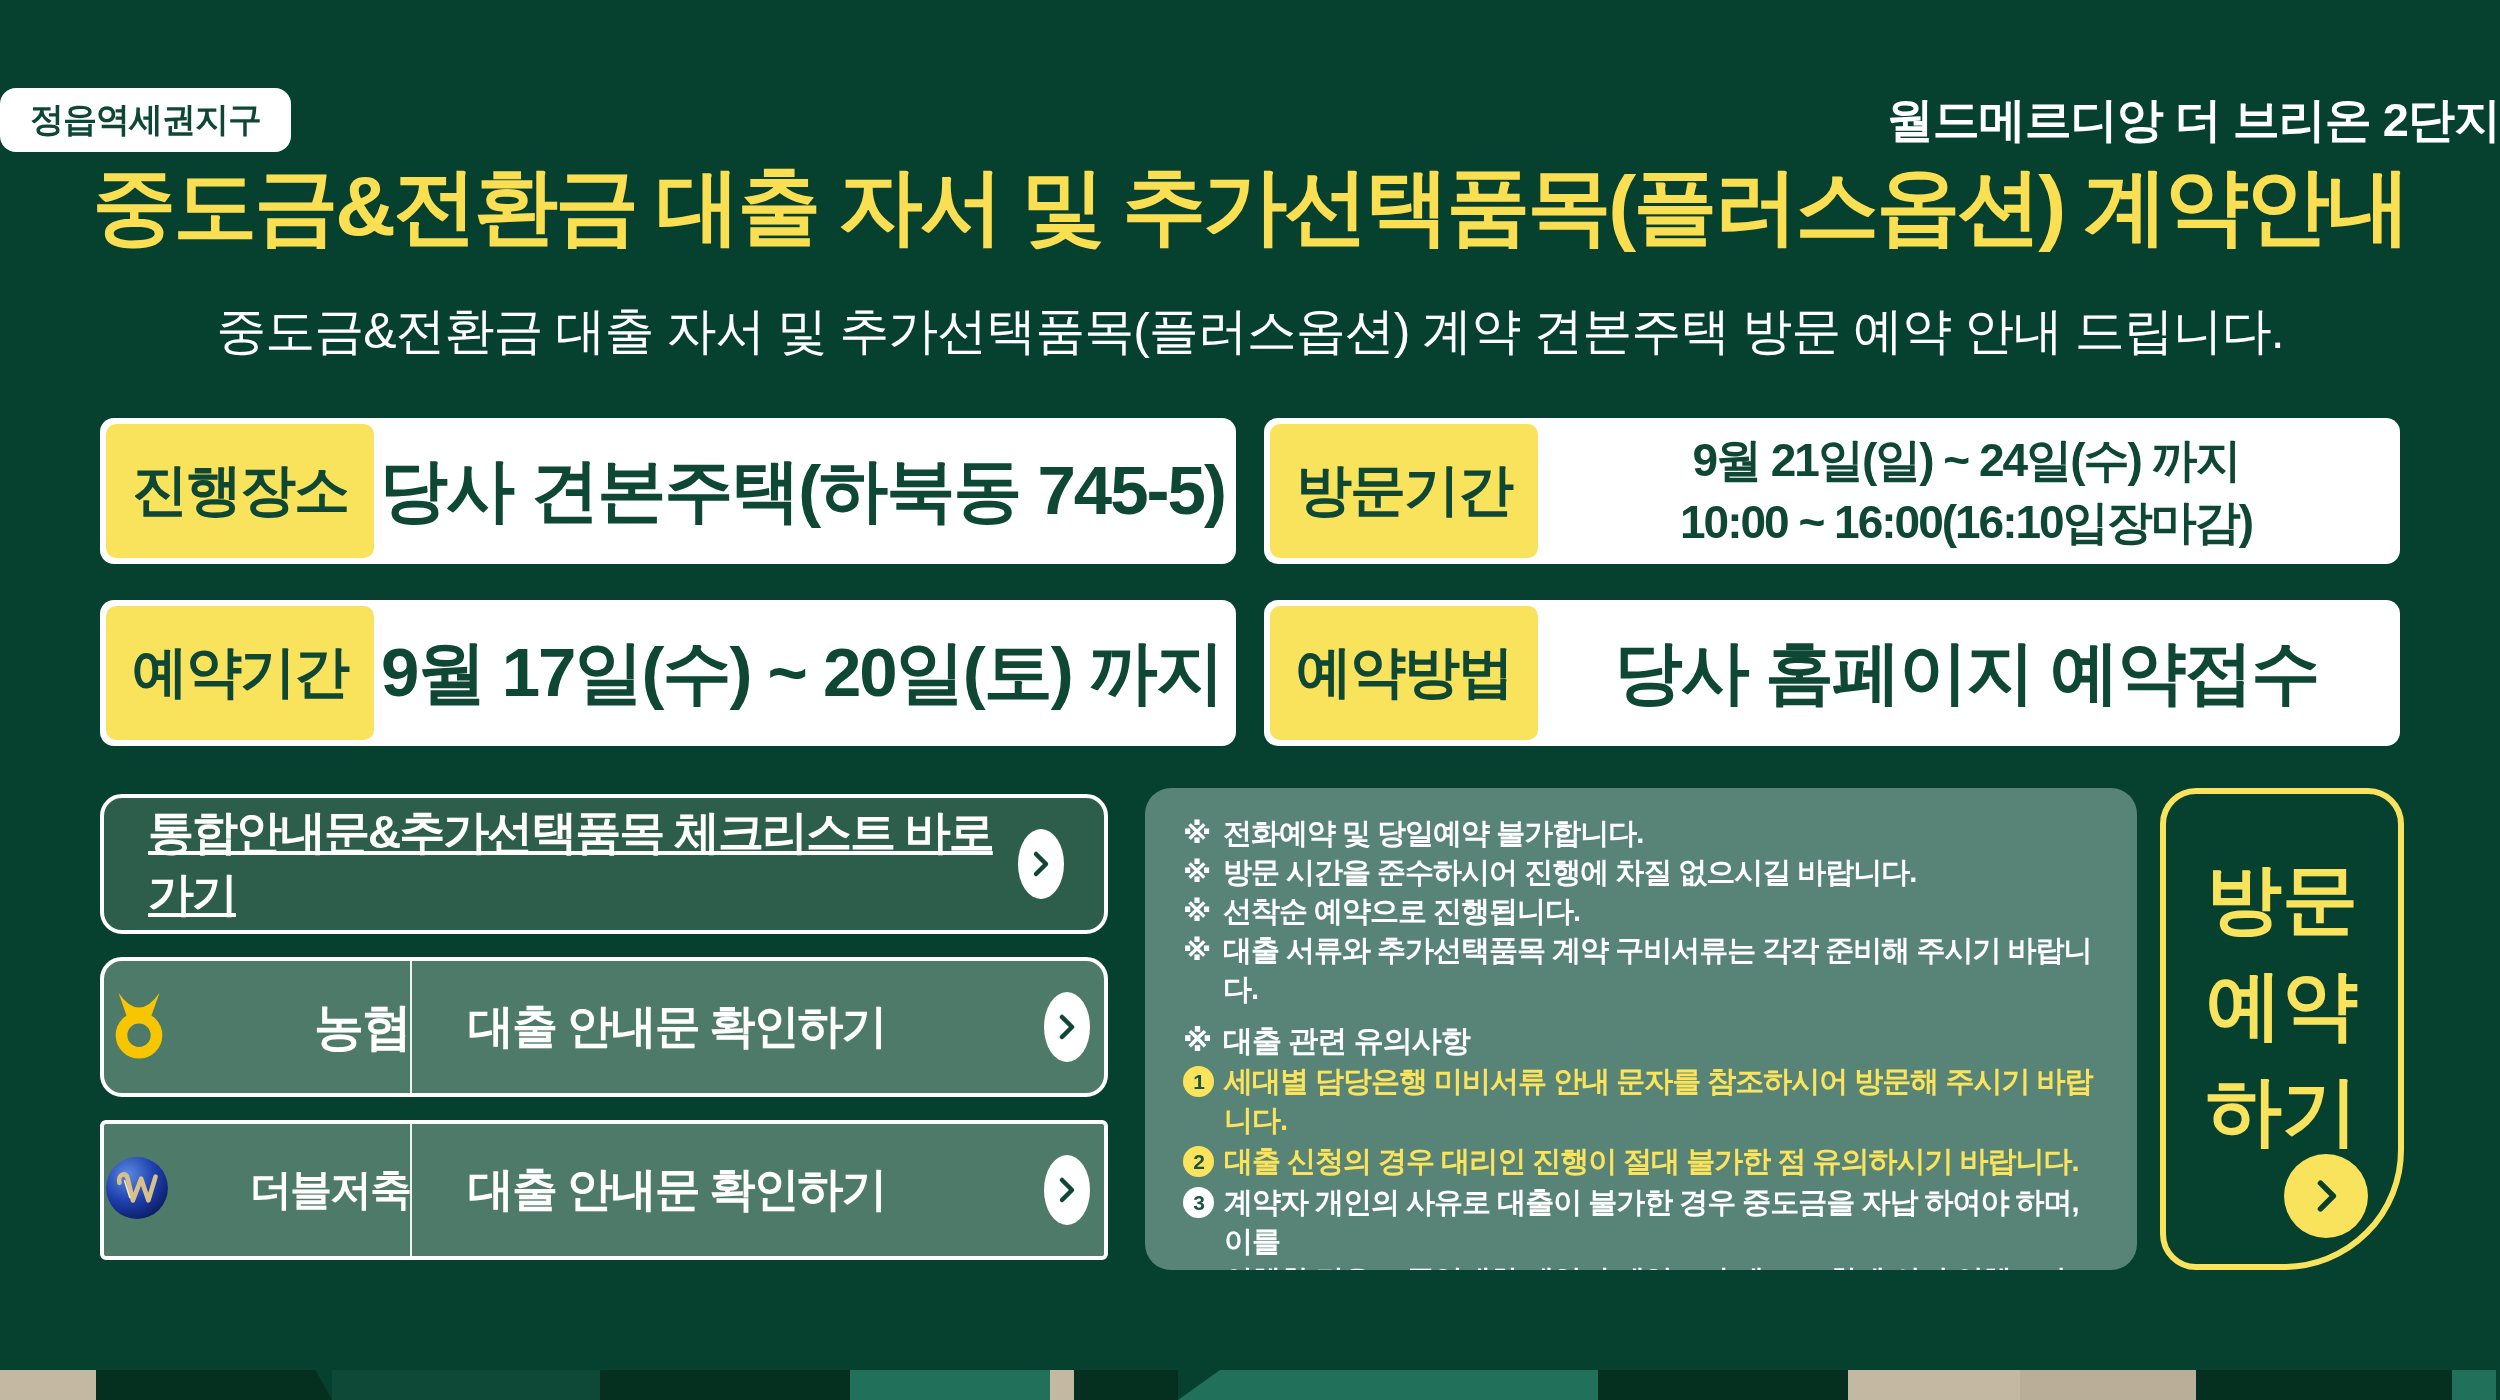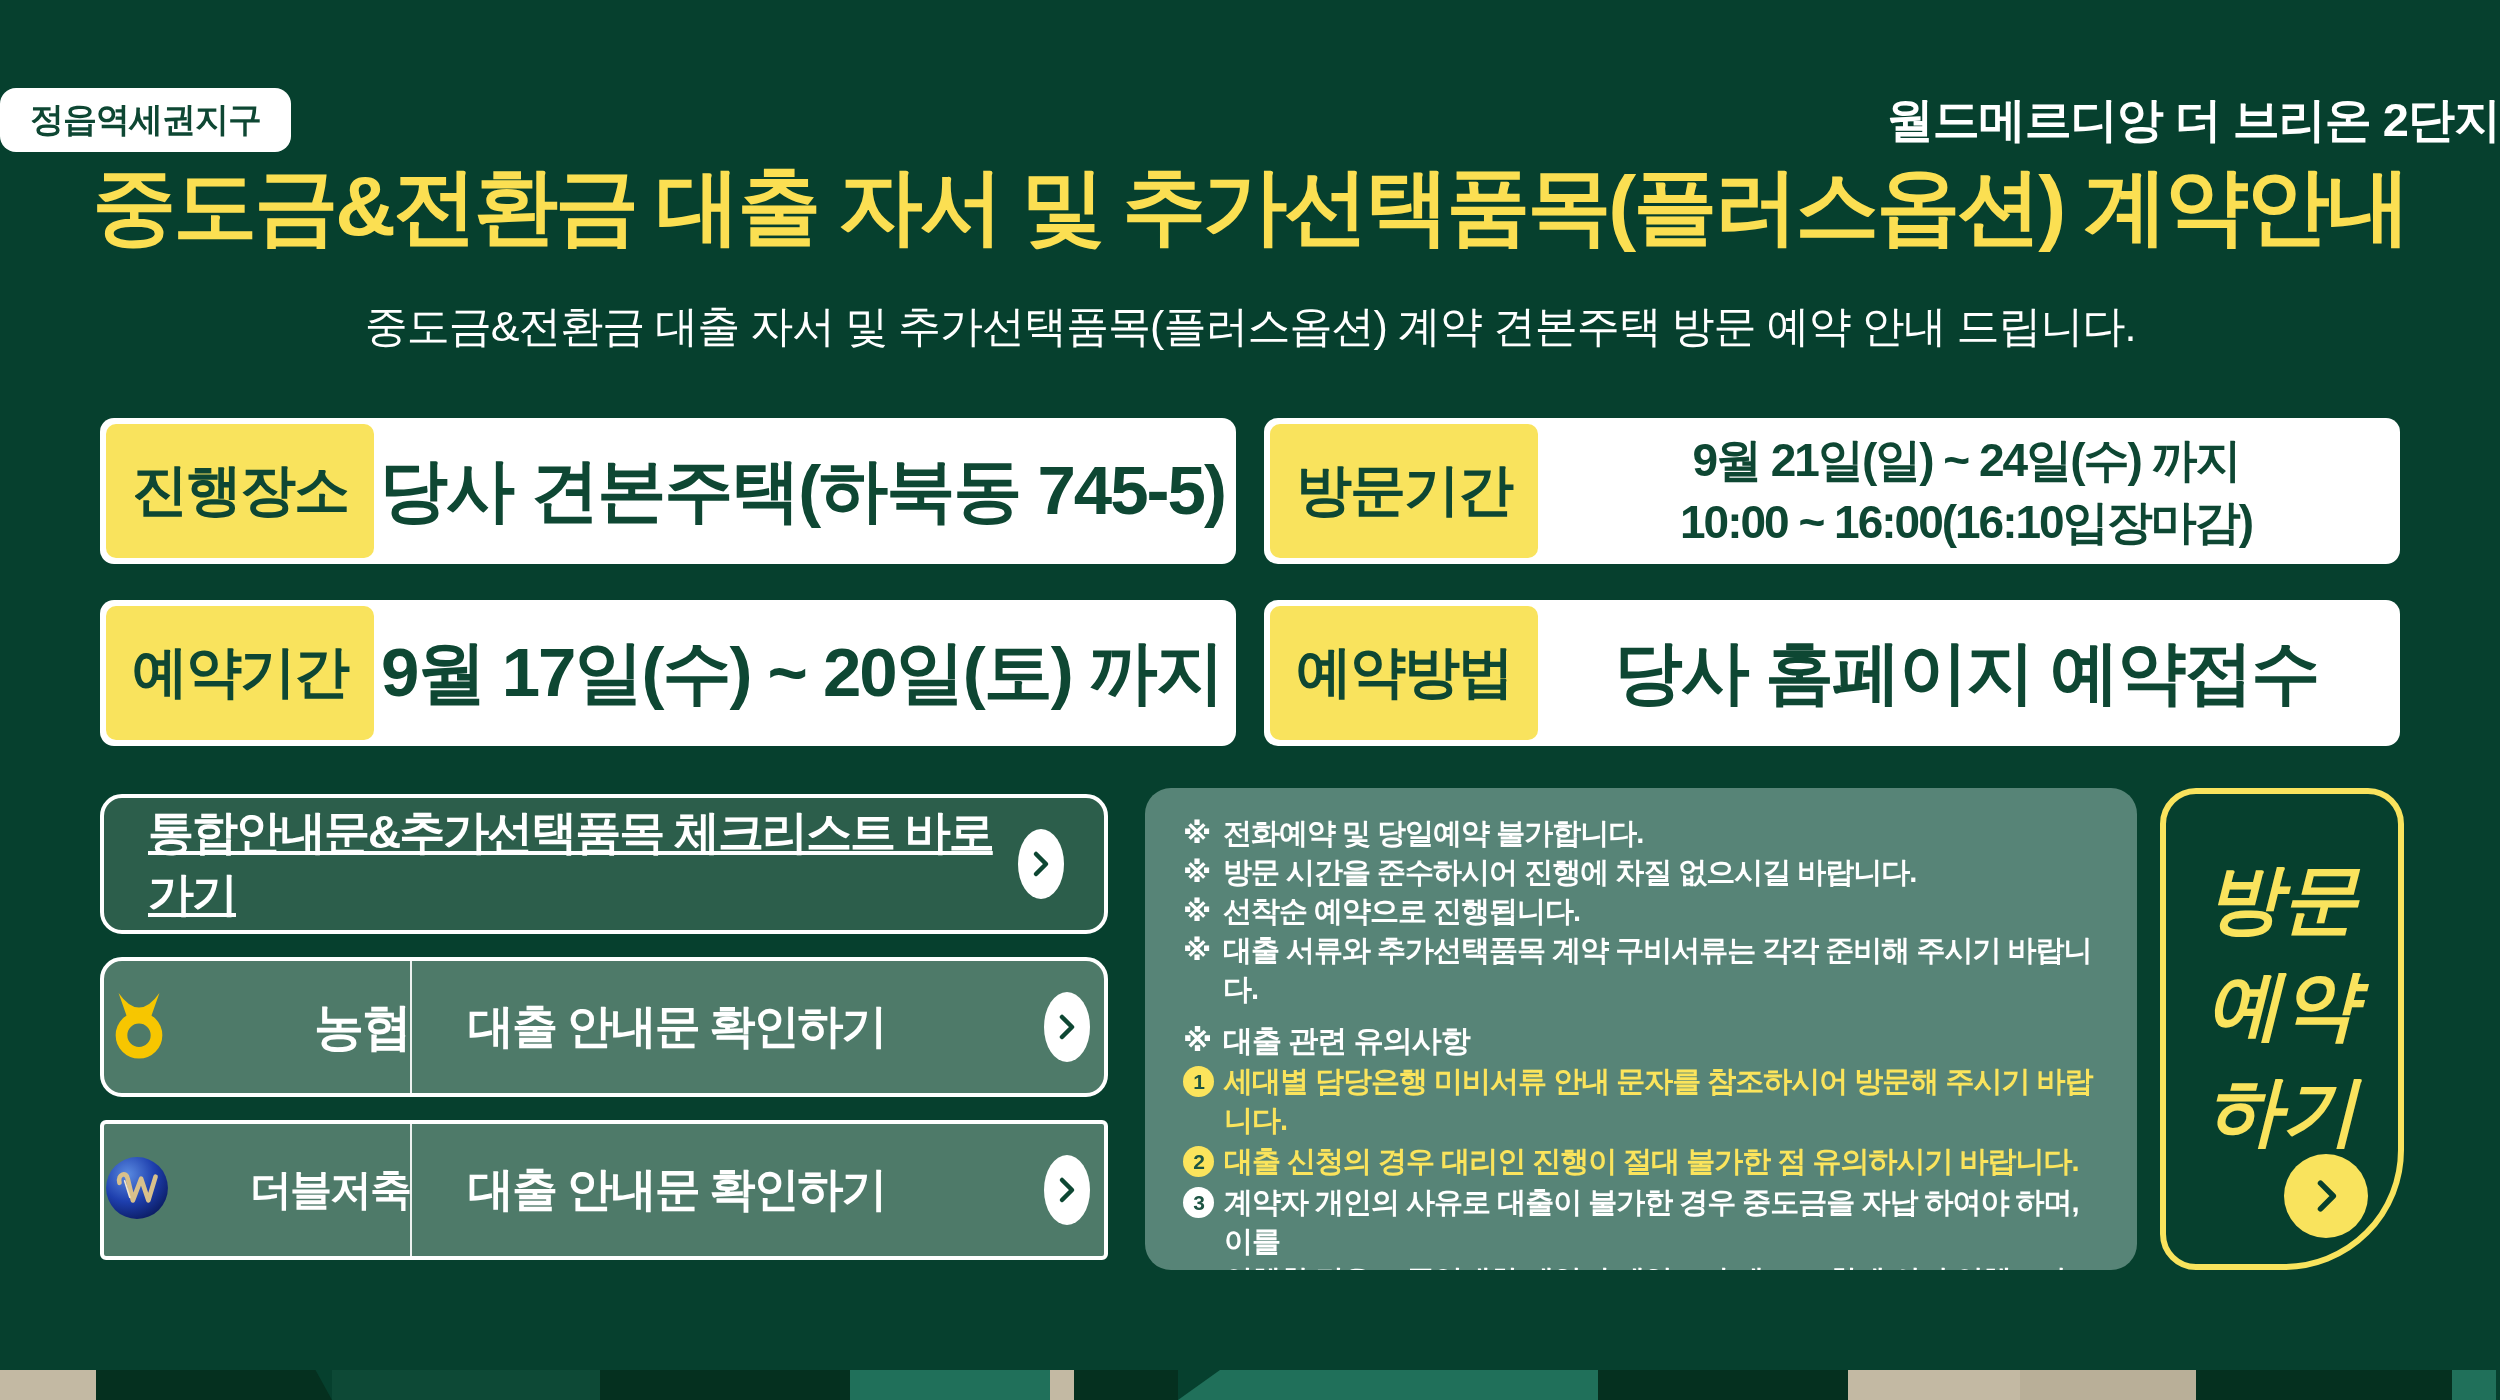--- a/index.html
+++ b/index.html
@@ -4,21 +4,21 @@
 <style>
   html,body{margin:0;padding:0;background:#06402e;}
   *{box-sizing:border-box;font-family:"Liberation Sans","DejaVu Sans",sans-serif;}
   .page{position:relative;width:2500px;height:1400px;background:#06402e;overflow:hidden;}
 
   
   .badge-row{position:absolute;top:88px;left:0;width:100%;display:flex;justify-content:space-between;align-items:center;gap:20px;}
   .district-pill{background:#ffffff;color:#0e4733;font-size:34px;font-weight:800;padding:9px 30px;border-radius:16px;letter-spacing:-1px;}
   .brand{color:#ffffff;font-size:47px;font-weight:800;letter-spacing:-1px;}
   .main-title{position:absolute;top:150px;left:0;width:100%;text-align:center;color:#fbdf52;font-size:84px;font-weight:800;letter-spacing:-3px;}
-  .subtitle{position:absolute;top:298px;left:0;width:100%;text-align:center;color:#ffffff;font-size:43px;font-weight:500;letter-spacing:-1px;}
+  .subtitle{position:absolute;top:298px;left:0;width:100%;text-align:center;color:#ffffff;font-size:50px;font-weight:500;letter-spacing:-1px;}
 
   
   .cards{position:absolute;top:418px;left:100px;width:2300px;display:grid;grid-template-columns:1fr 1fr;column-gap:28px;row-gap:36px;}
   .card{background:#ffffff;border-radius:14px;height:146px;display:flex;padding:6px;overflow:hidden;}
   .card-label{width:268px;flex-shrink:0;background:#f9e35d;border-radius:10px;display:flex;align-items:center;justify-content:center;color:#0e4733;font-size:56px;font-weight:800;letter-spacing:-2px;}
   .card-value{flex:1;display:flex;flex-direction:column;align-items:center;justify-content:center;color:#0e4733;font-size:69px;font-weight:800;letter-spacing:-2px;text-align:center;}
   .card-value.two-line{font-size:46px;line-height:1.35;}
 
   
   .btn{position:absolute;left:100px;width:1008px;height:140px;border:4px solid #ffffff;border-radius:22px;display:flex;align-items:center;color:#ffffff;cursor:pointer;}
@@ -40,21 +40,21 @@
   .loan-title{margin-top:12px;font-weight:800;font-size:30px;}
   .note-item{display:flex;align-items:flex-start;font-size:29px;font-weight:600;letter-spacing:-1px;line-height:39px;margin-top:2px;}
   .note-item .num{width:31px;height:31px;margin:4px 10px 0 0;border-radius:50%;background:#ffffff;color:#1c5443;font-size:21px;font-weight:800;display:inline-flex;align-items:center;justify-content:center;flex-shrink:0;}
   .note-item.emph{color:#fbe45c;}
   .note-item.emph .num{background:#fbe45c;}
   .note-cont{padding-left:41px;font-size:29px;font-weight:600;letter-spacing:-1px;line-height:39px;}
 
   
   .cta{position:absolute;left:2160px;top:788px;width:244px;height:482px;border:6px solid #f9e35d;border-radius:36px 36px 120px 36px;cursor:pointer;}
   .cta-lines{margin-top:52px;text-align:center;}
-  .cta-line{display:block;color:#f9e35d;font-size:76px;font-weight:800;line-height:106px;letter-spacing:0px;font-style:italic;}
+  .cta-line{display:block;color:#f9e35d;font-size:76px;font-weight:800;line-height:106px;letter-spacing:0px;}
   .cta-circle{position:absolute;right:30px;bottom:26px;width:84px;height:84px;border-radius:50%;background:#f9e35d;display:flex;align-items:center;justify-content:center;}
 
   
   .footer-strip{position:absolute;left:0;bottom:0;width:100%;height:30px;display:flex;}
   .footer-strip div{height:100%;flex-shrink:0;}
 </style>
 </head>
 <body>
 
 <div class="page">

